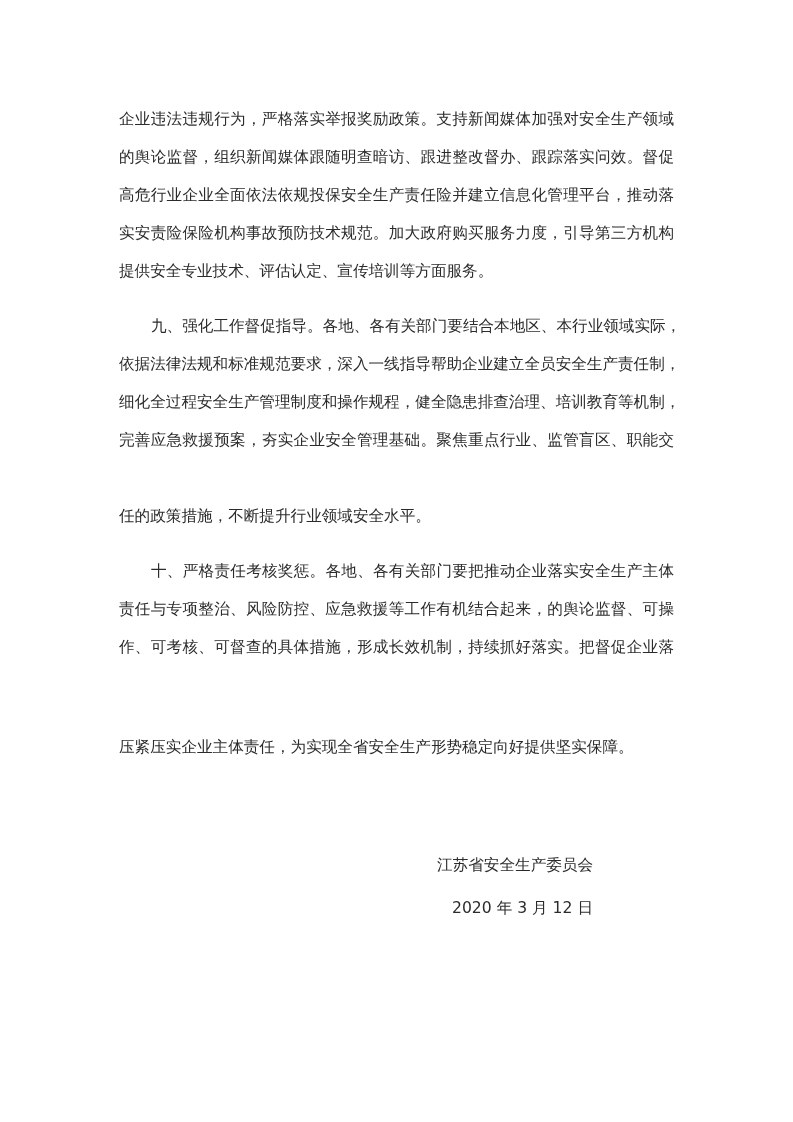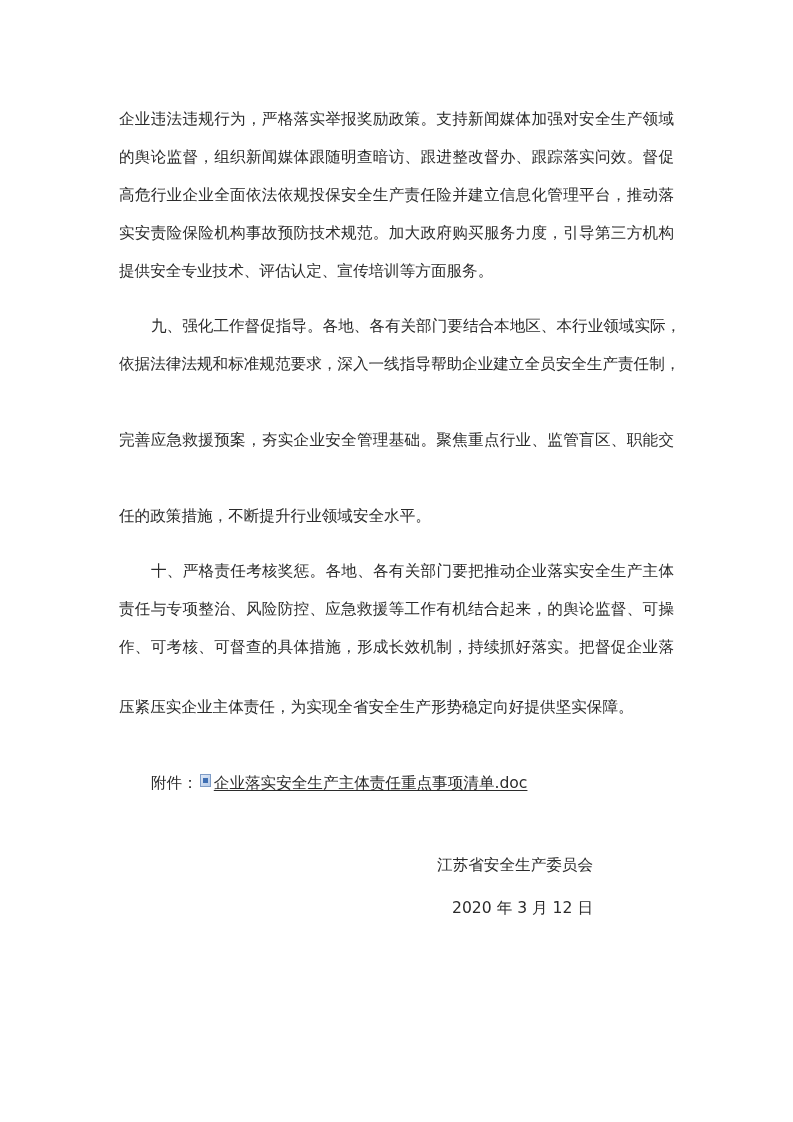--- a/index.html
+++ b/index.html
@@ -90,30 +90,26 @@
 <div class="page">
 
   <div class="line" style="top:108px;">企业违法违规行为，严格落实举报奖励政策。支持新闻媒体加强对安全生产领域</div>
   <div class="line" style="top:146px;">的舆论监督，组织新闻媒体跟随明查暗访、跟进整改督办、跟踪落实问效。督促</div>
   <div class="line" style="top:184px;">高危行业企业全面依法依规投保安全生产责任险并建立信息化管理平台，推动落</div>
   <div class="line last" style="top:260px;">提供安全专业技术、评估认定、宣传培训等方面服务。</div>
   <div class="line" style="top:222px;">实安责险保险机构事故预防技术规范。加大政府购买服务力度，引导第三方机构</div>
 
   <div class="line indent" style="top:315px;">九、强化工作督促指导。各地、各有关部门要结合本地区、本行业领域实际，</div>
   <div class="line" style="top:353px;">依据法律法规和标准规范要求，深入一线指导帮助企业建立全员安全生产责任制，</div>
+  <div class="line" style="top:391px;">细化全过程安全生产管理制度和操作规程，健全隐患排查治理、培训教育等机制，</div>
   <div class="line" style="top:429px;">完善应急救援预案，夯实企业安全管理基础。聚焦重点行业、监管盲区、职能交</div>
   <div class="line last" style="top:505px;">任的政策措施，不断提升行业领域安全水平。</div>
 
   <div class="line indent" style="top:560px;">十、严格责任考核奖惩。各地、各有关部门要把推动企业落实安全生产主体</div>
   <div class="line" style="top:598px;">责任与专项整治、风险防控、应急救援等工作有机结合起来，的舆论监督、可操</div>
   <div class="line" style="top:636px;">作、可考核、可督查的具体措施，形成长效机制，持续抓好落实。把督促企业落</div>
-  <div class="line last" style="top:696px;">压紧压实企业主体责任，为实现全省安全生产形势稳定向好提供坚实保障。</div>
+  <div class="line last" style="top:736px;">压紧压实企业主体责任，为实现全省安全生产形势稳定向好提供坚实保障。</div>
 
-  <div class="attachment">
-    <span>附件：</span>
-    <span class="doc-icon"></span>
-    <a class="attach-link">企业落实安全生产主体责任重点事项清单.doc</a>
-  </div>
 
   <div class="sign" style="top:854px;">江苏省安全生产委员会</div>
   <div class="sign" style="top:897px;">2020 年 3 月 12 日</div>
 
 </div>
 
 </body></html>

